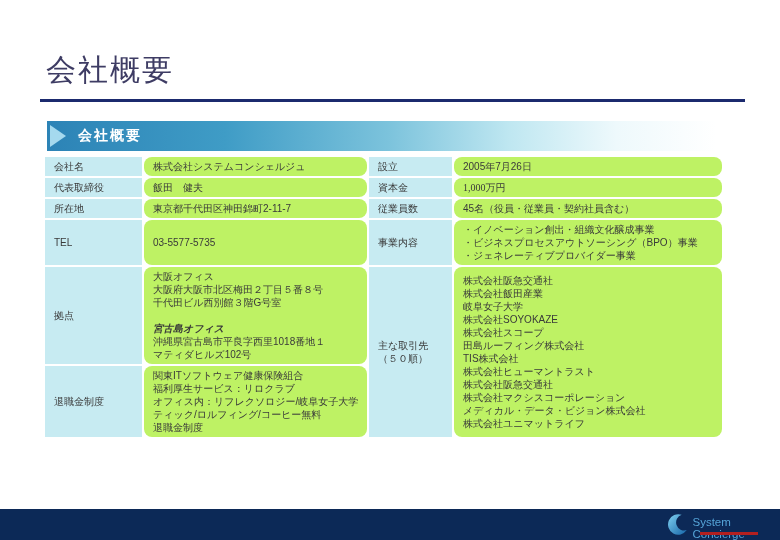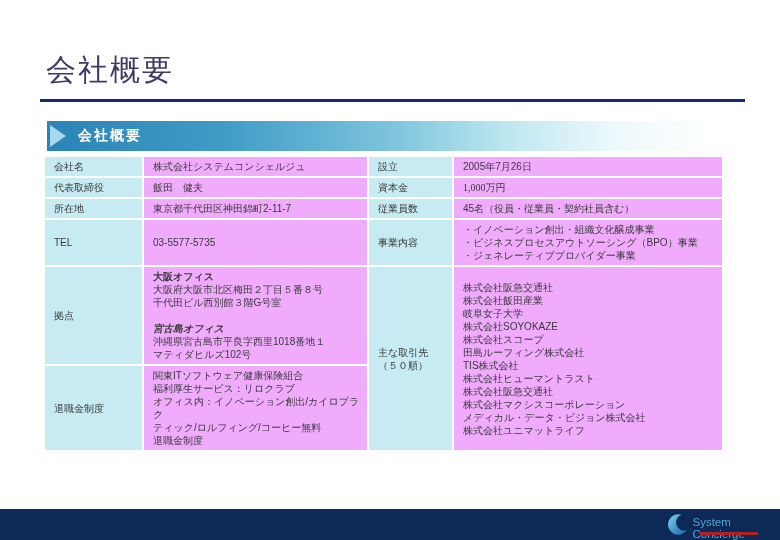--- a/index.html
+++ b/index.html
@@ -33,21 +33,21 @@
   table.company{
     position:absolute;left:43px;top:155px;
     border-collapse:separate;border-spacing:2px;table-layout:fixed;
   }
   table.company td{
     font-size:10px;color:#3a3a3a;line-height:13px;
     vertical-align:middle;padding:3px 5px 3px 9px;
     overflow:hidden;
   }
   td.label{background:#c7ebf2;}
-  td.value{background:#f0abfc;}
+  td.value{background:#bef264;border-radius:8px;}
   .footer-bar{
     position:absolute;left:0;top:509px;width:780px;height:31px;
     background:#0c2957;
   }
   .logo{
     position:absolute;left:668px;top:510px;display:flex;align-items:center;
   }
   .logo-text{
     color:#55a4d8;font-size:11.5px;margin-left:4px;margin-top:6px;
   }
@@ -132,21 +132,21 @@
           <div>・イノベーション創出・組織文化醸成事業</div>
           <div>・ビジネスプロセスアウトソーシング（BPO）事業</div>
           <div>・ジェネレーティブプロバイダー事業</div>
         </td>
       </tr>
       <tr style="height: 91px;">
         <td class="label" rowspan="1">
           <div>拠点</div>
         </td>
         <td class="value" rowspan="1">
-          <div style="font-weight: bold;">大阪オフィス</div>
+          <div style="font-weight: normal;">大阪オフィス</div>
           <div>大阪府大阪市北区梅田２丁目５番８号</div>
           <div>千代田ビル西別館３階G号室</div>
           <div>&nbsp;</div>
           <div style="font-weight: bold; font-style: italic;">宮古島オフィス</div>
           <div>沖縄県宮古島市平良字西里1018番地１</div>
           <div>マティダヒルズ102号</div>
         </td>
         <td class="label" rowspan="2">
           <div>主な取引先</div>
           <div>（５０順）</div>
@@ -166,21 +166,21 @@
           <div>株式会社ユニマットライフ</div>
         </td>
       </tr>
       <tr style="height: 71px;">
         <td class="label" rowspan="1">
           <div>退職金制度</div>
         </td>
         <td class="value" rowspan="1">
           <div>関東ITソフトウェア健康保険組合</div>
           <div>福利厚生サービス：リロクラブ</div>
-          <div>オフィス内：イノベーション創出/カイロプラク</div>
+          <div>オフィス内：リフレクソロジー/岐阜女子大学</div>
           <div>ティック/ロルフィング/コーヒー無料</div>
           <div>退職金制度</div>
         </td>
       </tr>
     </tbody>
 </table>
 
 <div class="footer-bar"></div>
 
 <div class="logo">

